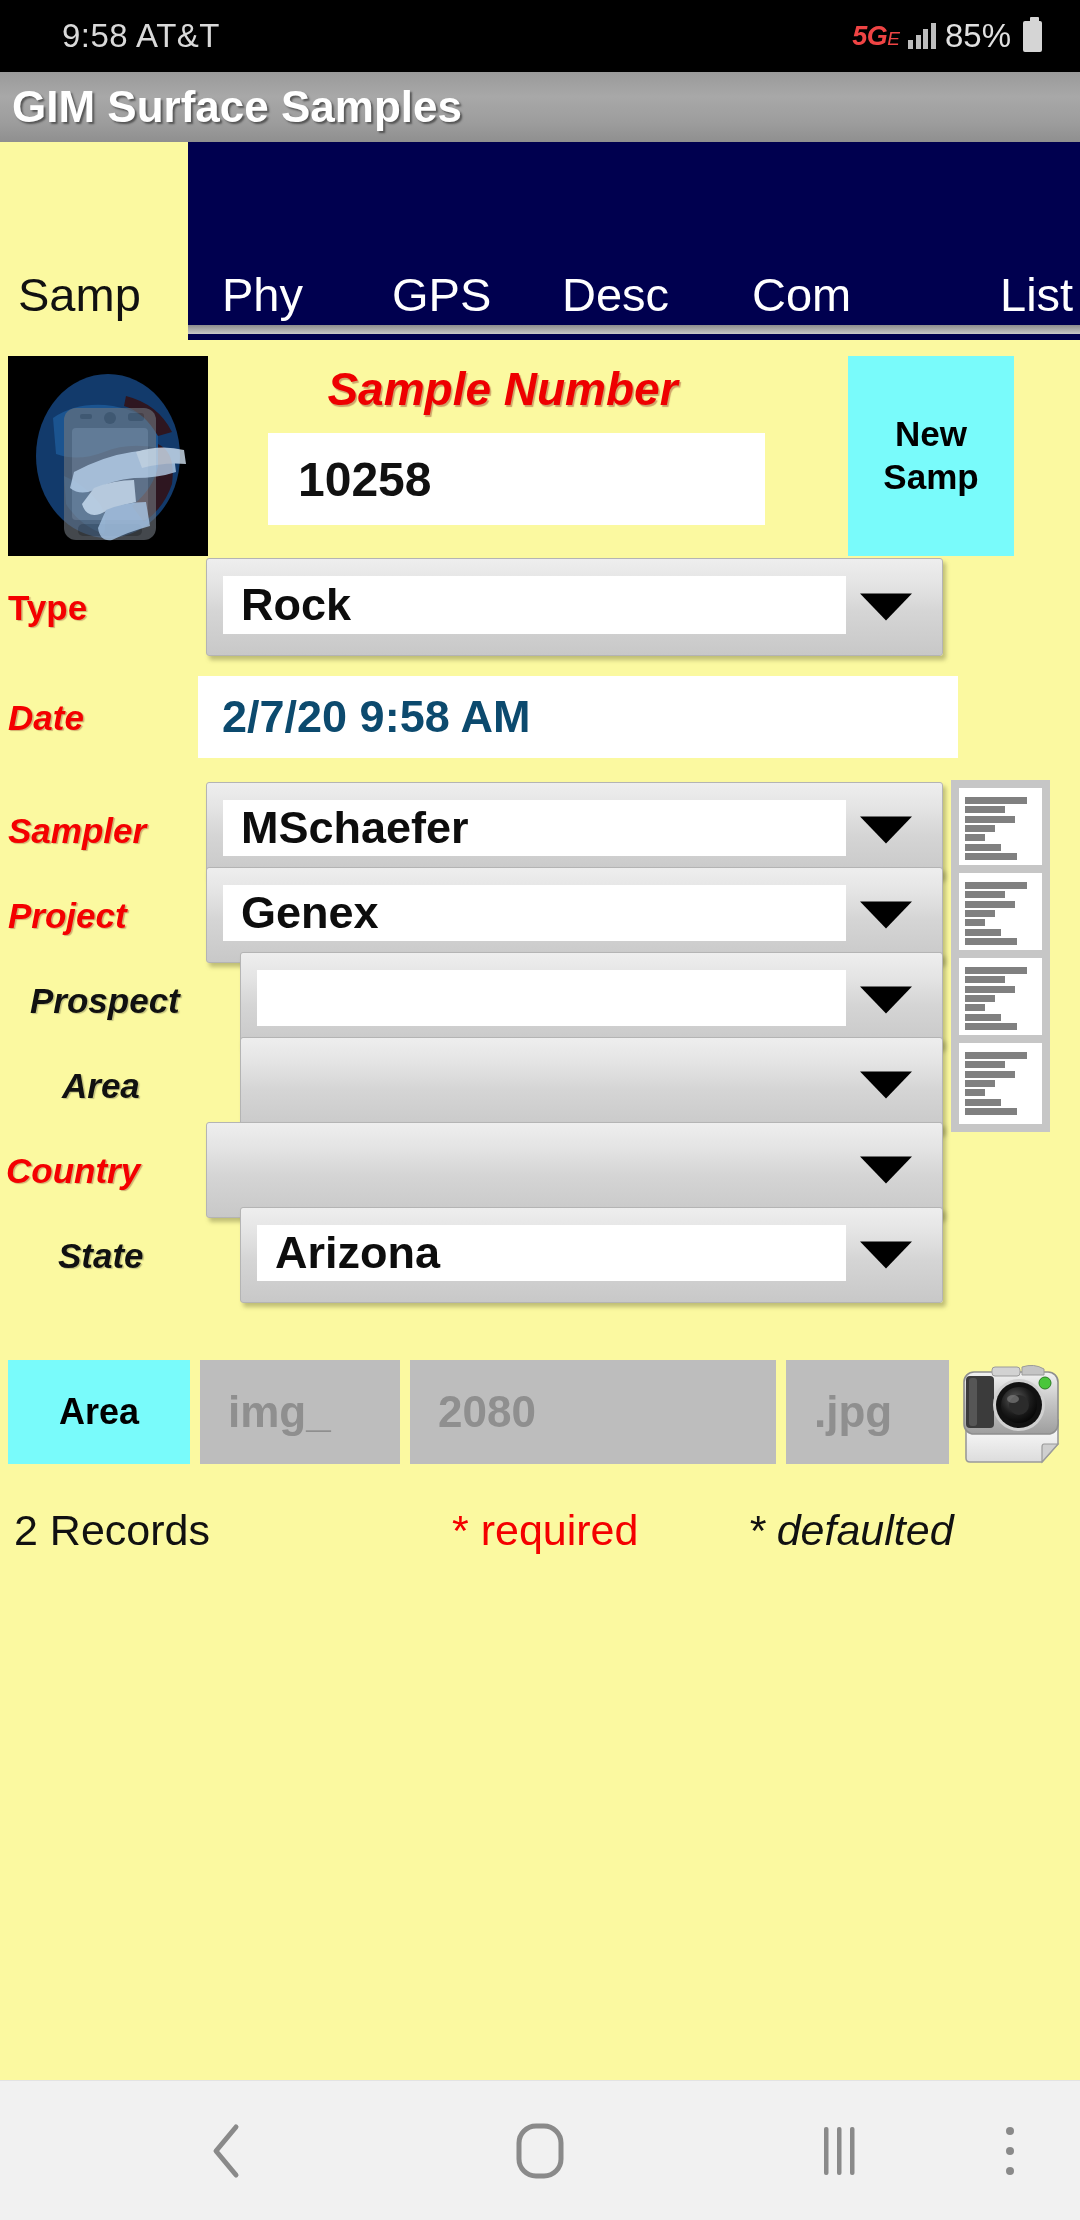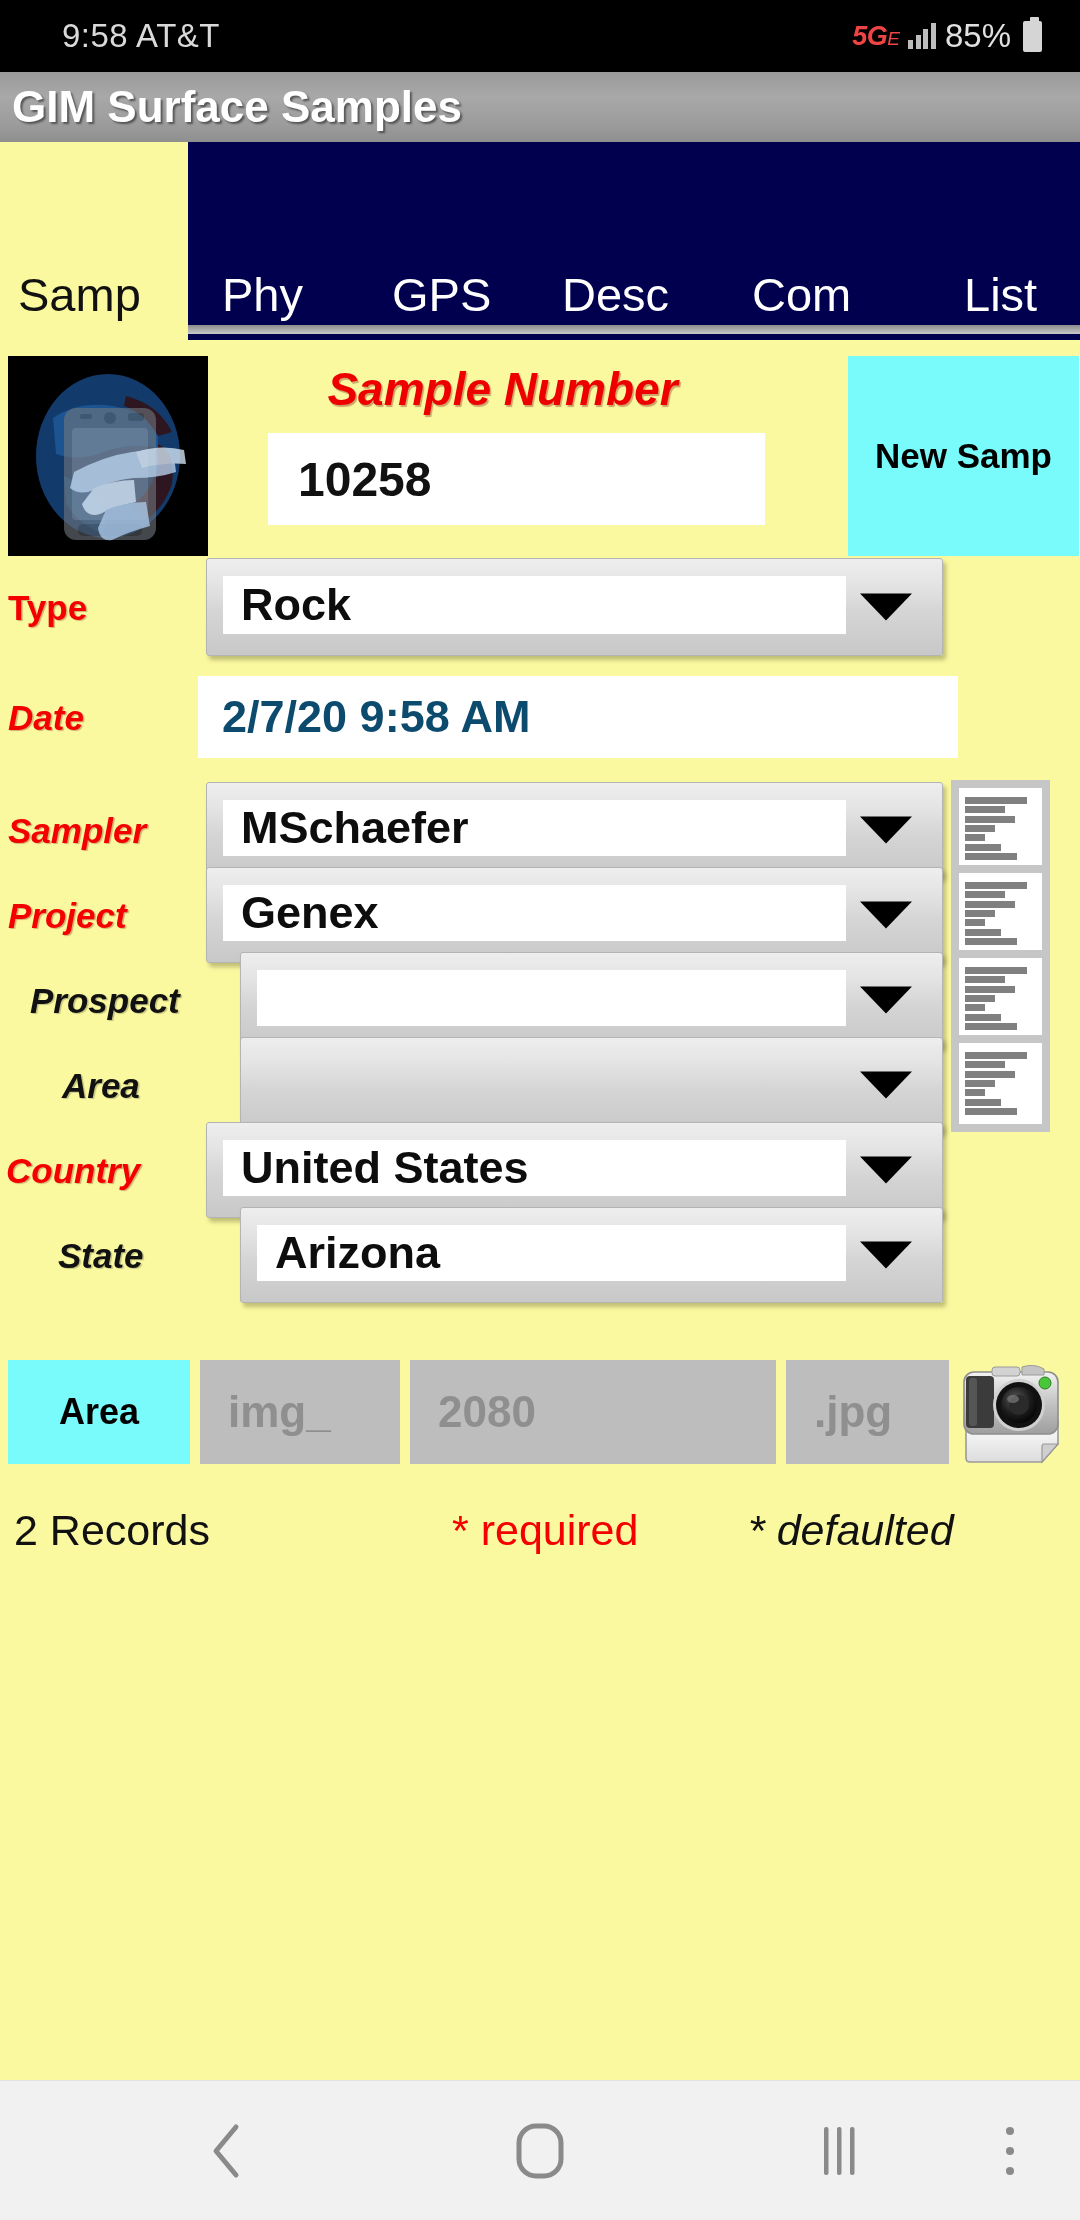--- a/index.html
+++ b/index.html
@@ -187,21 +187,21 @@
     position: absolute;
     left: 30px; top: 50%;
     transform: translateY(-50%);
     font-size: 48px;
     font-weight: bold;
     color: #111111;
   }
   .new-samp-btn {
     position: absolute;
     left: 848px; top: 16px;
-    width: 231px; height: 200px;
+    width: 166px; height: 200px;
     background: #79FBFB;
     display: flex;
     align-items: center;
     justify-content: center;
     text-align: center;
     font-size: 35px;
     font-weight: bold;
     color: #000000;
     line-height: 1.22;
   }
@@ -385,21 +385,21 @@
   <div class="tab-bar">
     <div class="navy-strip"></div>
     <div class="tab-active-bg"></div>
     <div class="navy-underline"></div>
     <div class="tabs-row">
       <div class="tab active" style="left:18px;">Samp</div>
       <div class="tab" style="left:222px;">Phy</div>
       <div class="tab" style="left:392px;">GPS</div>
       <div class="tab" style="left:562px;">Desc</div>
       <div class="tab" style="left:752px;">Com</div>
-      <div class="tab" style="left:964px;">List</div>
+      <div class="tab" style="left:1000px;">List</div>
     </div>
   </div>
 
   <div class="form-area">
 
     <div class="logo-box">
       <svg viewBox="0 0 200 200" xmlns="http://www.w3.org/2000/svg">
         <rect x="0" y="0" width="200" height="200" fill="#000000"></rect>
         <ellipse cx="100" cy="100" rx="72" ry="82" fill="#123a6b"></ellipse>
         <path d="M45 62 Q70 45 105 50 Q130 54 150 70 L150 92 Q120 86 96 96 Q70 106 48 98 Z" fill="#1b5490"></path>
@@ -526,23 +526,20 @@
             <i style="width:30%"></i>
             <i style="width:53%"></i>
             <i style="width:78%"></i>
         </div>
       </div>
     </div>
 
     <div class="row" style="top:782px; height:96px;">
       <div class="lbl req" style="left:6px;">Country</div>
       <div class="combo" style="left:206px; width:737px;">
-        <div class="inner">
-          <span>United States</span>
-        </div>
         <div class="arrow"></div>
       </div>
     </div>
 
     <div class="row" style="top:867px; height:96px;">
       <div class="lbl opt" style="left:58px;">State</div>
       <div class="combo" style="left:240px; width:703px;">
         <div class="inner">
           <span>Arizona</span>
         </div>

